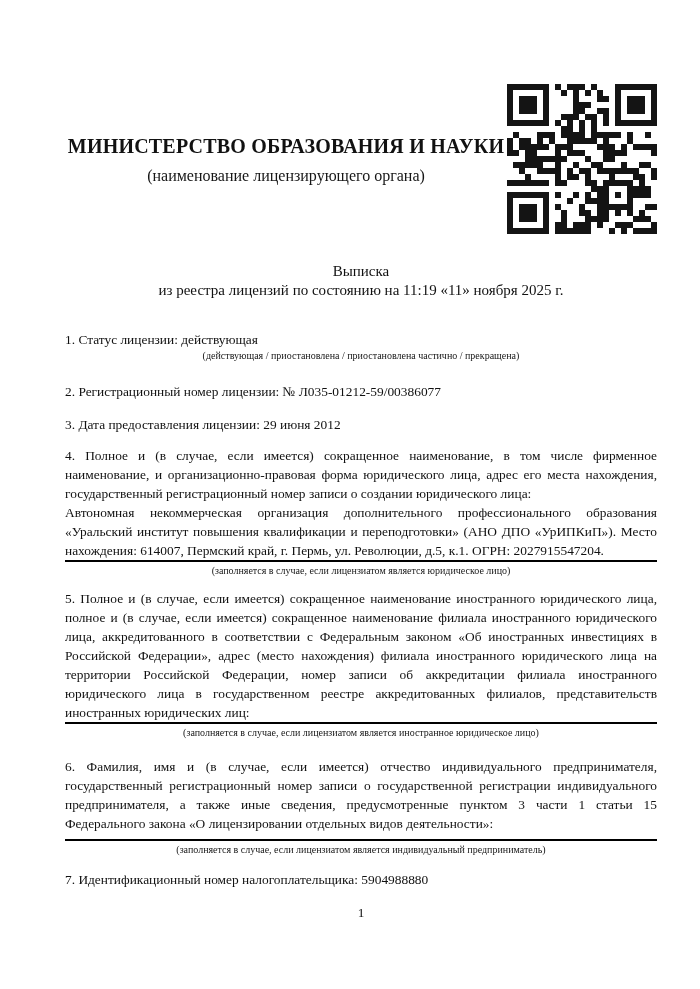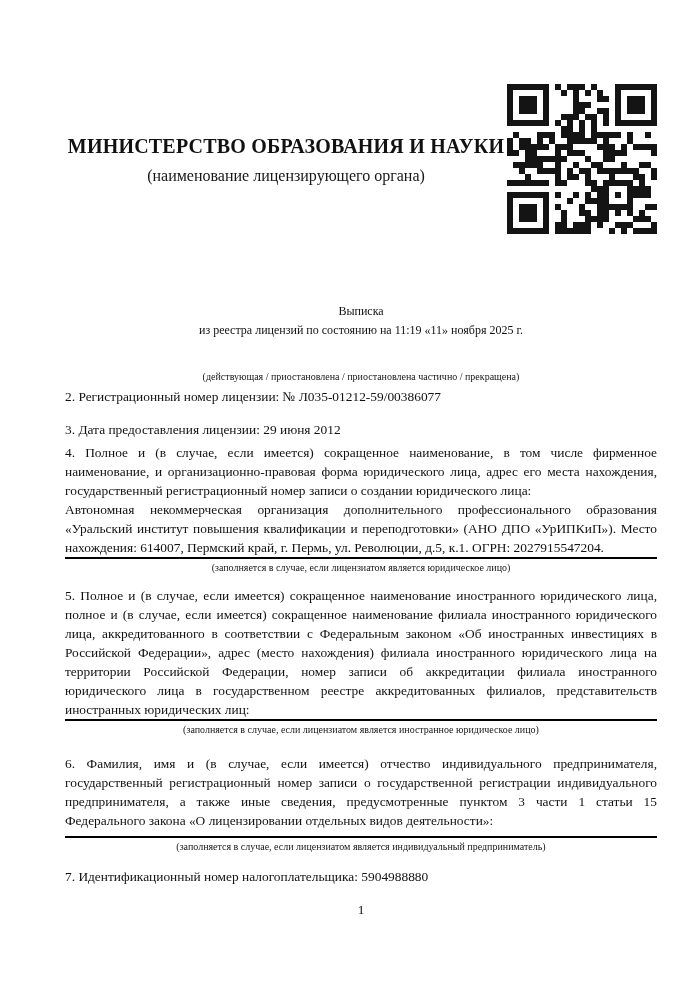--- a/index.html
+++ b/index.html
@@ -12,31 +12,31 @@
   }
   .page { width: 700px; height: 989px; padding: 84px 43px 0 65px; background: #fff; }
 
   .header-row { display: flex; align-items: flex-start; }
   .ministry { width: 442px; text-align: center; padding-top: 46px; }
   .ministry-line { font-weight: bold; font-size: 20px; line-height: 32px; letter-spacing: .2px; }
   .ministry-caption { font-size: 16px; margin-top: 5px; color: #161616; }
   .qr-wrap { margin-left: auto; width: 150px; height: 150px; }
   .qr-wrap svg { display: block; }
 
-  .doc-title { text-align: center; margin-top: 68px; font-size: 12px; line-height: 19px; }
+  .doc-title { text-align: center; margin-top: 28px; font-size: 15px; line-height: 19px; }
 
   .item { font-size: 13.4px; line-height: 19px; }
   .just { text-align: justify; }
   .note { font-size: 10px; line-height: 13px; text-align: center; color: #161616; }
   .rule { border-bottom: 2px solid #000; height: 0; }
 
   .mt-item1 { margin-top: 30px; }
-  .mt-item2 { margin-top: 4px; }
+  .mt-item2 { margin-top: 20px; }
   .mt-item3 { margin-top: 14px; }
-  .mt-item4 { margin-top: 4px; }
+  .mt-item4 { margin-top: 12px; }
   .mt-item5 { margin-top: 12px; }
   .mt-item6 { margin-top: 18px; }
   .mt-item7 { margin-top: 14px; }
   .note-gap { margin-top: 2px; font-family: Liberation Serif, serif; }
   .rule-gap6 { margin-top: 6px; }
 
   .page-number { text-align: center; font-size: 13.4px; margin-top: 16px; }
 </style>
 </head>
 <body>
@@ -378,20 +378,21 @@
         </svg>
     </div>
   </div>
 
   <div class="doc-title">
     <div>Выписка</div>
     <div>из реестра лицензий по состоянию на 11:19 «11» ноября 2025 г.</div>
   </div>
 
   <div class="item mt-item1">
+    <div>1. Статус лицензии: действующая</div>
     <div class="note">(действующая / приостановлена / приостановлена частично / прекращена)</div>
   </div>
 
   <div class="item mt-item2">
     <div>2. Регистрационный номер лицензии: № Л035-01212-59/00386077</div>
   </div>
 
   <div class="item mt-item3">
     <div>3. Дата предоставления лицензии: 29 июня 2012</div>
   </div>

